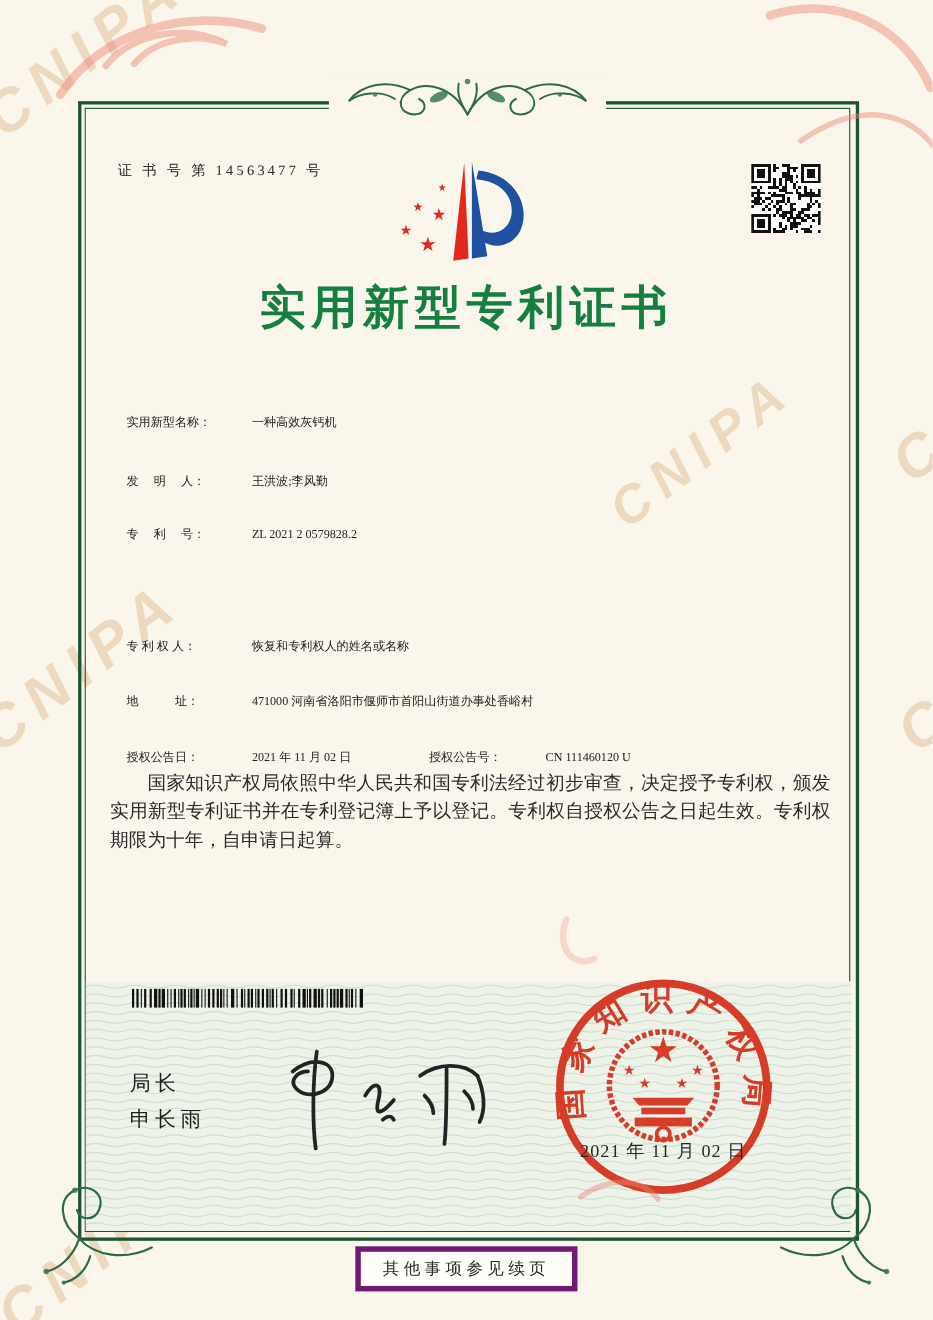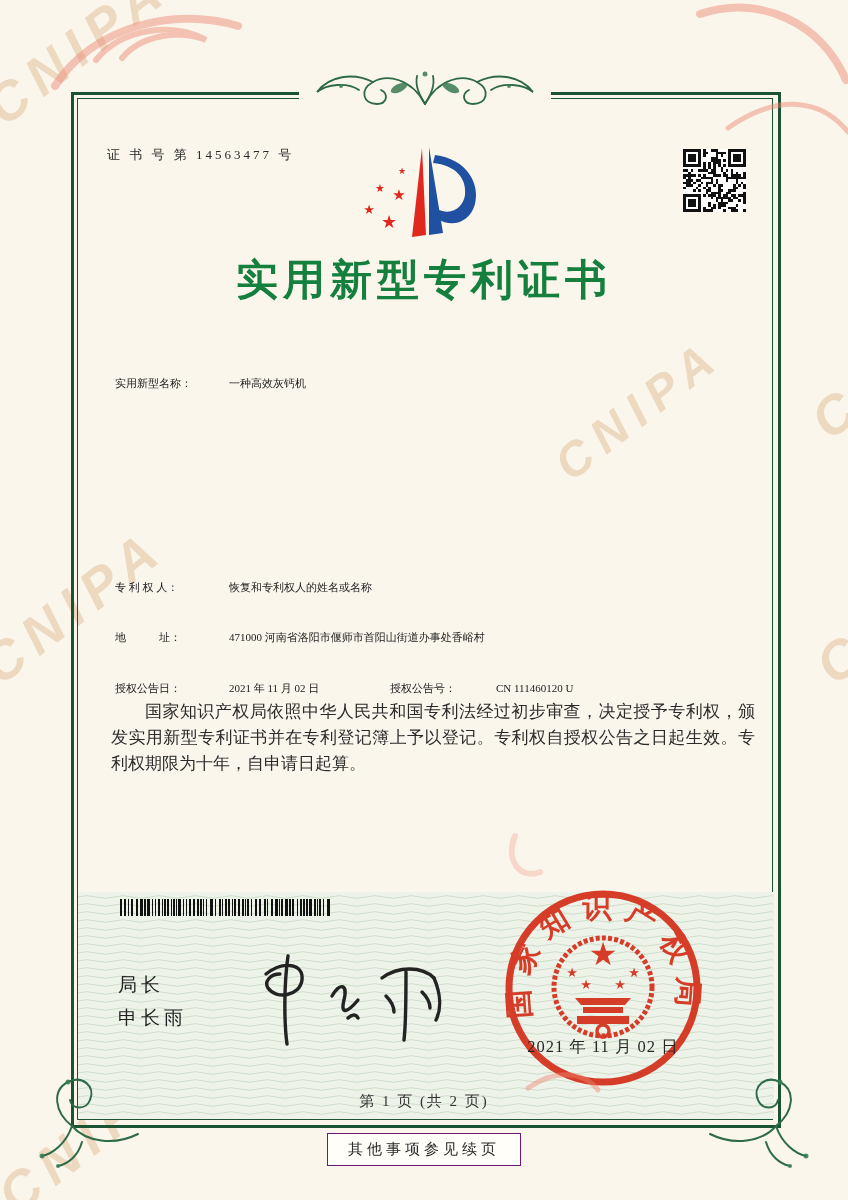--- a/index.html
+++ b/index.html
@@ -20,30 +20,30 @@
   .content{position:absolute;inset:0;z-index:4;}
   .cert-no{position:absolute;left:107px;top:146px;font-size:13px;letter-spacing:3px;color:#2a2a2a;}
   .title{position:absolute;left:0;top:252px;width:848px;text-align:center;font-size:42px;
          font-weight:bold;letter-spacing:5px;color:#15803d;}
   .row{position:absolute;left:115px;font-size:11px;color:#222;white-space:nowrap;margin-top:20px;}
   .lbl{display:inline-block;min-width:114px;}
   .pair2{position:absolute;left:275px;top:0;white-space:nowrap;}
   .pair2 .lbl{min-width:106px;}
   .body-text{position:absolute;left:100px;top:699px;width:655px;font-size:17px;
              line-height:26px;text-align:justify;color:#2a2a2a;}
-  .body-text p{margin:0 0 3px 11px;text-indent:2em;}
+  .body-text p{margin:0 0 3px 0;text-indent:2em;}
   .band{position:absolute;left:78px;top:892px;width:696px;height:227px;background:#eef3e9;z-index:3;}
   .barcode{position:absolute;left:120px;top:899px;width:216px;height:17px;z-index:4;font-size:0;}
   .barcode i{display:inline-block;height:17px;background:#111;vertical-align:top;}
   .sig-title{position:absolute;left:118px;top:972px;font-size:19px;letter-spacing:4px;z-index:4;}
   .sig-name{position:absolute;left:118px;top:1005px;font-size:19px;letter-spacing:4px;z-index:4;}
   .page-info{position:absolute;left:0;top:1092px;width:848px;text-align:center;
              font-size:15px;letter-spacing:2px;color:#333;z-index:4;}
   .cont-note{position:absolute;left:50%;transform:translateX(-50%);top:1133px;
-             background:#fffef9;border:1px solid #701a75;padding:6px 20px;
+             background:#fffef9;border:5px solid #701a75;padding:6px 20px;
              font-size:15px;letter-spacing:4px;color:#2a2a2a;z-index:4;}
   .seal{position:absolute;left:498px;top:885px;width:210px;height:210px;z-index:6;opacity:.95;}
   .signature{position:absolute;left:236px;top:944px;width:212px;height:104px;z-index:5;}
   .logo{position:absolute;left:356px;top:145px;width:130px;height:102px;}
   .qr{position:absolute;left:683px;top:149px;width:63px;height:63px;background:#fff;}
   .red-overlay{position:absolute;inset:0;z-index:6;pointer-events:none;}
 </style>
 </head>
 <body>
 
@@ -367,20 +367,26 @@
         <rect x="0" y="18" width="7" height="7" fill="#111"></rect>
         <rect x="1" y="19" width="5" height="5" fill="#fff"></rect>
         <rect x="2" y="20" width="3" height="3" fill="#111"></rect>
       </svg>
 
     <div class="title">实用新型专利证书</div>
 
     <div class="row" style="top:356px;">
       <span class="lbl">实用新型名称：</span><span>一种高效灰钙机</span>
     </div>
+    <div class="row" style="top:410px;">
+      <span class="lbl">发　 明 　人：</span><span>王洪波;李风勤</span>
+    </div>
+    <div class="row" style="top:458px;">
+      <span class="lbl">专　 利 　号：</span><span>ZL 2021 2 0579828.2</span>
+    </div>
     <div class="row" style="top:560px;">
       <span class="lbl">专 利 权 人：</span><span>恢复和专利权人的姓名或名称</span>
     </div>
     <div class="row" style="top:610px;">
       <span class="lbl">地　　　址：</span><span>471000 河南省洛阳市偃师市首阳山街道办事处香峪村</span>
     </div>
     <div class="row" style="top:661px;">
       <span class="lbl">授权公告日：</span><span>2021 年 11 月 02 日</span>
       <span class="pair2">
         <span class="lbl">授权公告号：</span><span>CN 111460120 U</span>
@@ -428,21 +434,20 @@
         <g fill="#d5341f">
           <path d="M77,113 L133,113 L127,120 L83,120 Z"></path>
           <rect x="85" y="122" width="40" height="6"></rect>
           <rect x="79" y="131" width="52" height="8"></rect>
           <circle cx="105" cy="146" r="6" fill="none" stroke="#d5341f" stroke-width="3.4"></circle>
         </g>
       </g>
       <text x="105" y="167" font-size="16.5" fill="#1a1a1a" text-anchor="middle" letter-spacing="1">2021 年 11 月 02 日</text>
     </svg>
 
-    <div class="page-info">第 1 页 (共 2 页)</div>
   </div>
 
   <div class="cont-note">其他事项参见续页</div>
 
   <svg class="red-overlay" width="848" height="1200">
     <g fill="none" stroke="#ec8570" stroke-linecap="round" opacity="0.45">
       <path d="M55,86 C92,28 172,6 238,26" stroke-width="8"></path>
       <path d="M96,60 C122,28 172,22 206,40 C180,30 142,34 122,58" stroke-width="6"></path>
       <path d="M700,14 C762,-6 822,24 846,80" stroke-width="8"></path>
       <path d="M728,128 C780,92 822,100 848,132" stroke-width="5"></path>

